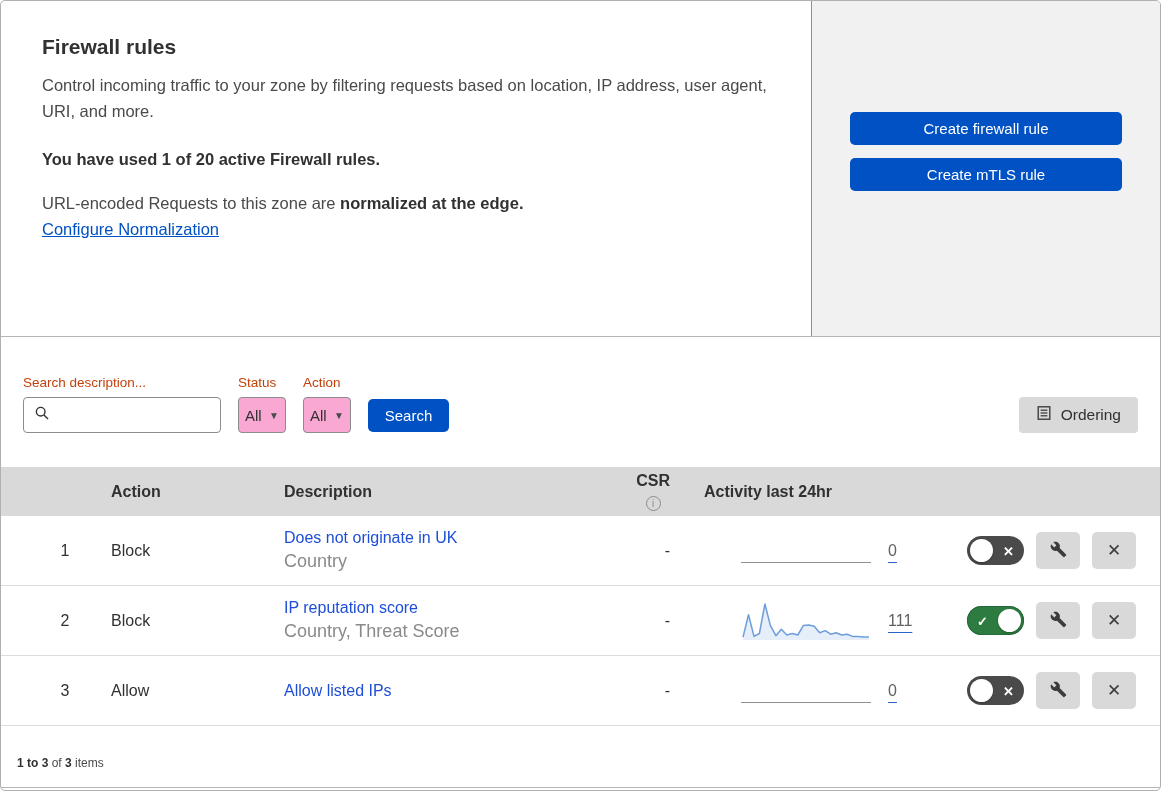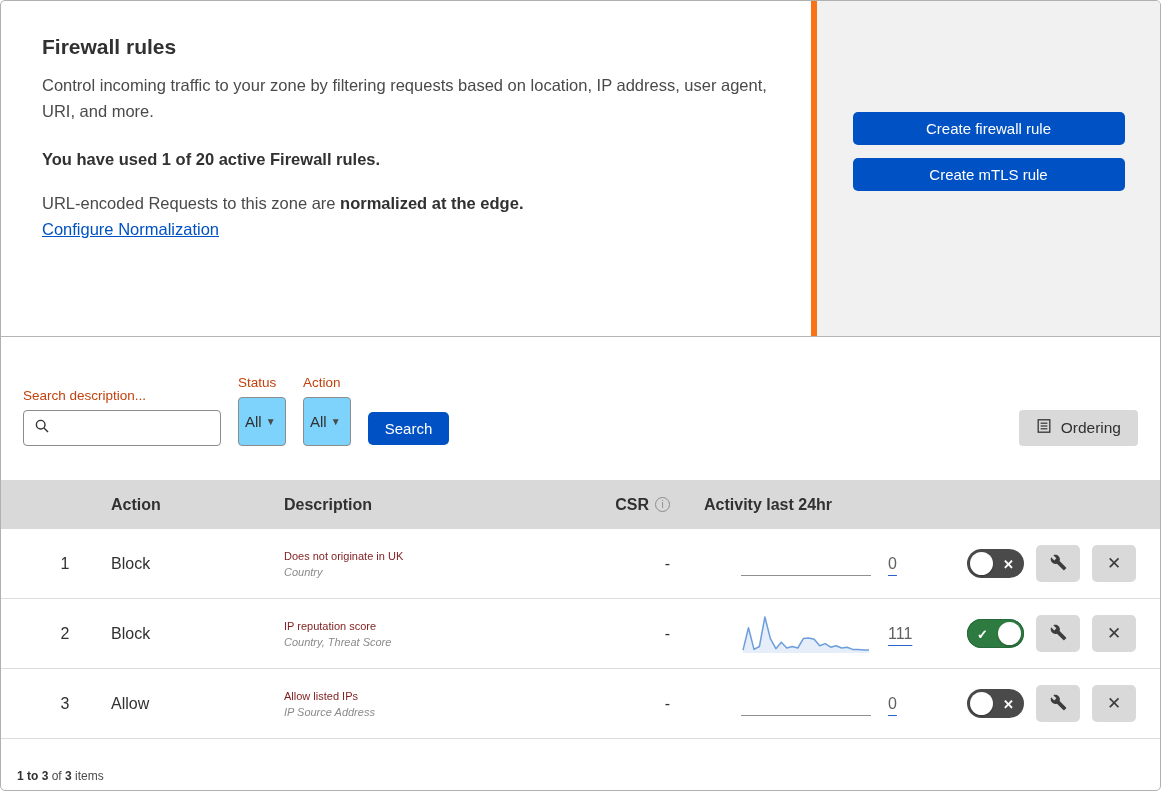--- a/index.html
+++ b/index.html
@@ -53,21 +53,21 @@
     display: inline-block;
     margin-top: 7px;
     font-size: 16.5px;
     color: #0051c3;
     text-decoration: underline;
     cursor: pointer;
   }
   .hero-right {
     width: 349px;
     background: #f1f1f1;
-    border-left: 6px solid #f97316;
+    border-left: 1px solid #f97316;
     display: flex;
     flex-direction: column;
     align-items: center;
     padding-top: 111px;
     gap: 13px;
   }
   .btn-primary {
     background: #0051c3;
     color: #fff;
     border: none;
@@ -100,25 +100,25 @@
     background: #fff;
   }
   .search-box input {
     border: none; outline: none;
     flex: 1; min-width: 0;
     font-size: 15px;
     font-family: "Liberation Sans", sans-serif;
     margin-left: 6px;
   }
   .dropdown {
-    width: 48px; height: 49px;
-    background: #7dd3fc;
+    width: 48px; height: 36px;
+    background: #f9a8d4;
     border: 1px solid #8c8c8c;
     border-radius: 4px;
-    display: flex; align-items: center; justify-content: flex-start;
+    display: flex; align-items: center; justify-content: space-between;
     gap: 4px;
     font-size: 15px;
     color: #313131;
     font-family: "Liberation Sans", sans-serif;
     cursor: pointer;
   }
   .caret { font-size: 10px; color: #4a4a4a; }
   .btn-search { width: 81px; height: 33px; margin-bottom: 1px; }
   .btn-gray {
     margin-left: auto;
@@ -149,34 +149,34 @@
   }
   .trow {
     height: 70px;
     border-bottom: 1px solid #dcdcdc;
     background: #fff;
   }
   .col.num { text-align: center; font-size: 16px; }
   .col.action { padding-left: 6px; font-size: 16px; }
   .col.desc { padding-left: 6px; }
   .col.csr { text-align: right; padding-right: 26px; font-size: 16px; }
-  .csr-head { display: inline-flex; align-items: center; gap: 6px; }
+  .csr-head { display: inline-flex; align-items: center; gap: 6px; flex-direction: column; }
   .info-badge {
     display: inline-flex; align-items: center; justify-content: center;
     width: 15px; height: 15px;
     border: 1px solid #8c8c8c;
     border-radius: 50%;
     color: #8c8c8c;
     font-size: 10px;
     font-weight: 400;
     cursor: pointer;
   }
   .col.activity { display: flex; align-items: center; padding-left: 8px; font-size: 16px; }
-  .rule-title { font-size: 11px; color: #7f1d1d; }
-  .rule-fields { font-size: 11px; color: #8a8a8a; margin-top: 4px; font-style: italic; }
+  .rule-title { font-size: 16px; color: #1d4ed8; }
+  .rule-fields { font-size: 18px; color: #8a8a8a; margin-top: 4px; }
   .spark {
     width: 130px; height: 44px;
     margin-left: 37px;
     display: flex; align-items: flex-end;
   }
   .flat-line {
     width: 100%; height: 0;
     border-bottom: 1px solid #909090;
     margin-bottom: 10px;
   }
@@ -386,21 +386,20 @@
         <button class="icon-btn">
           <span class="x-glyph">✕</span>
         </button>
       </div>
     </div>
         <div class="trow">
       <div class="col num">3</div>
       <div class="col action">Allow</div>
       <div class="col desc">
         <div class="rule-title">Allow listed IPs</div>
-        <div class="rule-fields">IP Source Address</div>
       </div>
       <div class="col csr">-</div>
       <div class="col activity">
         <div class="spark">
               <div class="flat-line"></div>
             </div>
         <a class="count">0</a>
       </div>
       <div class="col controls">
         <div class="toggle off">

